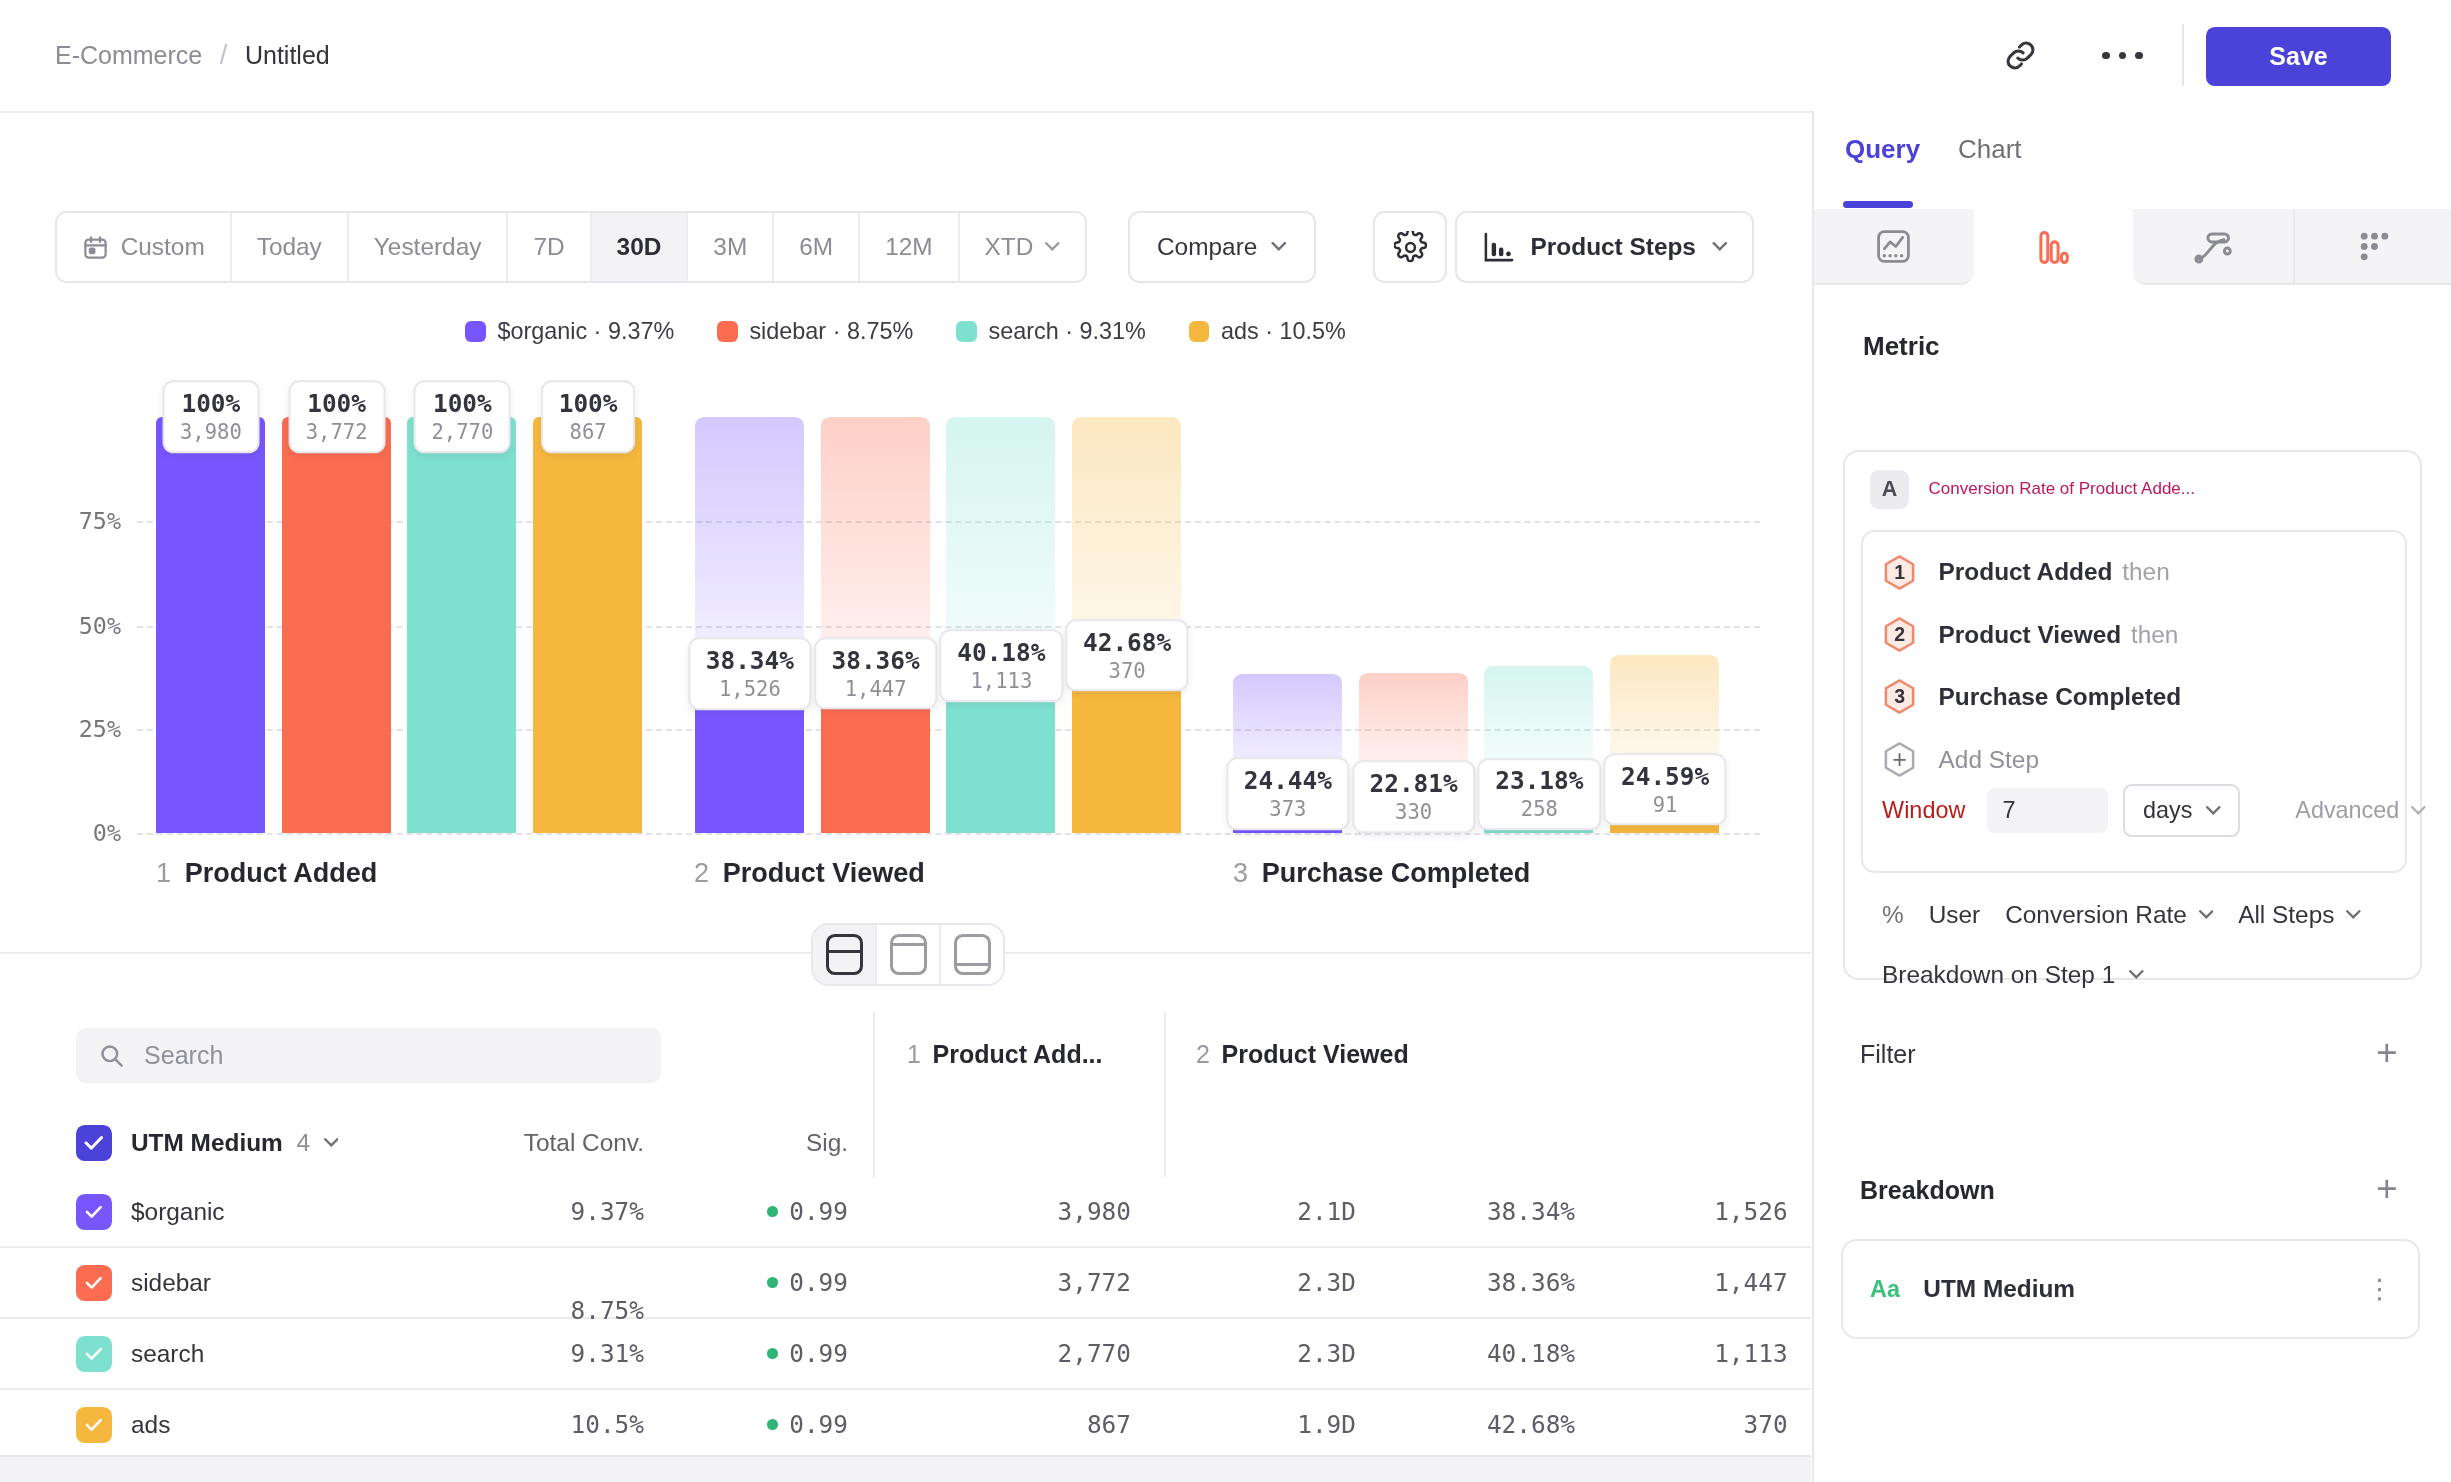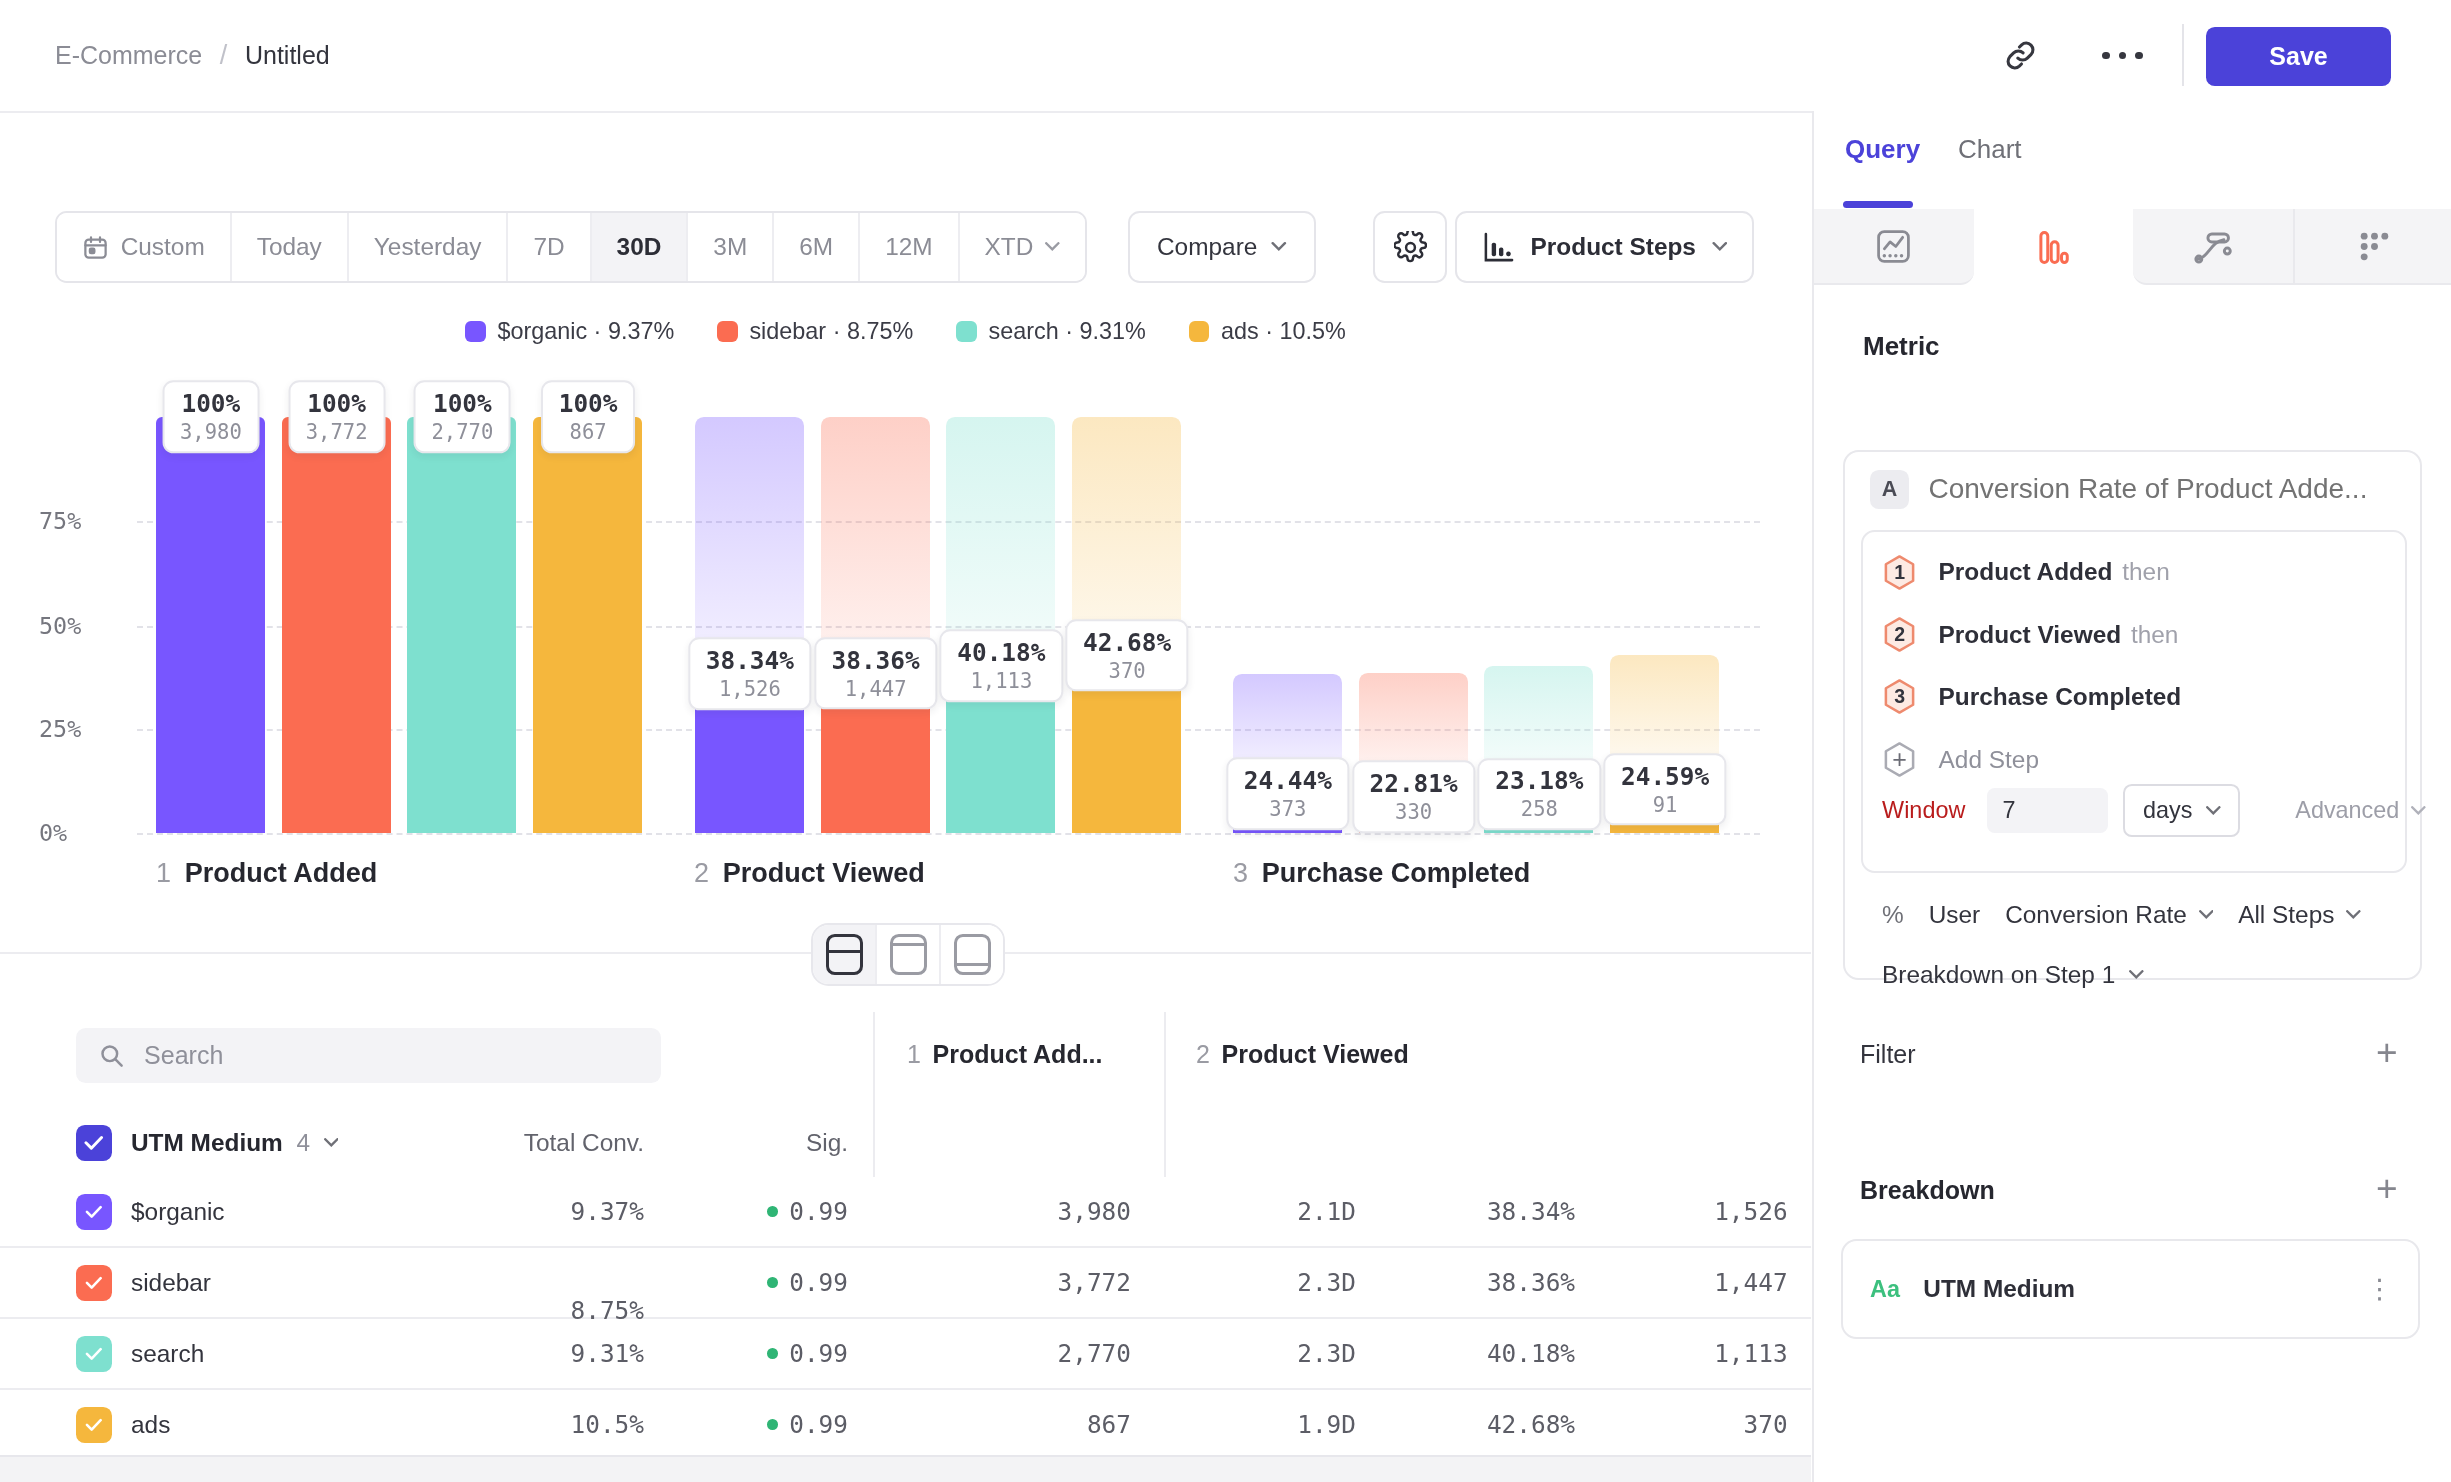--- a/index.html
+++ b/index.html
@@ -34,21 +34,21 @@
             border:2px solid #e5e5ea;border-radius:11.7px;background:#fff;font-size:24.4px;font-weight:600;color:#2c2d36;cursor:pointer;}
 
   
   #legend{position:absolute;left:0;top:318px;width:1811px;display:flex;justify-content:center;gap:43px;}
   .legend-item{display:flex;align-items:center;gap:11.7px;font-size:23.4px;color:#3b3c46;cursor:pointer;}
   .legend-swatch{width:20.5px;height:20.5px;border-radius:5.9px;}
 
   
   #plot{position:absolute;left:0;top:417px;width:1811px;height:416px;}
   .gridline{position:absolute;left:137px;width:1623px;border-top:2px dashed #e2e2e8;}
-  .ytick{position:absolute;left:39px;width:82px;font-size:23.4px;color:#75767e;transform:translateY(-50%);}
+  .ytick{position:absolute;left:39px;width:82px;text-align:right;font-size:23.4px;color:#75767e;transform:translateY(-50%);}
   .bar-group{position:absolute;bottom:0;height:100%;width:503px;display:flex;}
   .bar-slot{position:relative;width:126px;height:100%;}
   .ghost-bar{position:absolute;left:7.8px;right:8.8px;bottom:0;border-radius:8.8px 8.8px 0 0;}
   .solid-bar{position:absolute;left:7.8px;right:8.8px;bottom:0;border-radius:5.9px 5.9px 0 0;cursor:pointer;}
   .bar-label{position:absolute;left:50%;transform:translate(-50%,50%);background:#fff;border:2px solid #e7e7ec;
              border-radius:10.7px;box-shadow:0 2.9px 7.8px rgba(40,40,60,.07);padding:6.8px 15.6px;text-align:center;z-index:5;white-space:nowrap;}
   .bar-label .pct{font-size:24.4px;font-weight:700;color:#33343d;}
   .bar-label .cnt{font-size:20.5px;color:#8e8f99;margin-top:2px;}
   .step-label{position:absolute;top:858px;font-size:27px;display:flex;gap:13.7px;align-items:baseline;}
   .step-label .num{color:#9a9ba3;font-weight:400;}
@@ -96,21 +96,21 @@
   .type-tab.selected{background:#fff;border-bottom:none;}
   .type-tab.r-round{border-bottom-right-radius:13.7px;}
   .type-tab.l-round{border-bottom-left-radius:13.7px;}
   .type-tab + .type-tab.sep{border-left:2px solid #e9e9ed;}
 
   #metric-heading{position:absolute;left:49px;top:220px;font-size:26px;font-weight:700;color:#26272f;}
   #metric-card{position:absolute;left:29px;top:339px;width:579px;height:530px;border:2px solid #e8e8ec;border-radius:15.6px;box-sizing:border-box;}
   #metric-title-row{position:absolute;left:25px;top:17.6px;display:flex;align-items:center;gap:19.5px;cursor:pointer;}
   #metric-letter{width:39px;height:39px;background:#ececf0;border-radius:8.8px;display:flex;align-items:center;justify-content:center;
                  font-size:21.5px;font-weight:600;color:#4a4b55;}
-  #metric-title{font-size:28px;color:#737373;white-space:nowrap;}
+  #metric-title{font-size:17px;color:#be185d;white-space:nowrap;}
   #steps-card{position:absolute;left:15.6px;top:78px;width:546px;height:343px;border:2px solid #e8e8ec;border-radius:13.7px;box-sizing:border-box;}
   .step-row{position:absolute;left:19.5px;display:flex;align-items:center;gap:21.5px;cursor:pointer;}
   .hexwrap{position:relative;width:35px;height:37px;}
   .hexnum{position:absolute;left:0;top:1px;width:35px;height:35px;display:flex;align-items:center;justify-content:center;
           font-size:19.5px;font-weight:600;color:#33343d;}
   .step-row .lbl{font-size:24.4px;font-weight:700;color:#2e2f38;}
   .step-row .suffix{font-size:24.4px;color:#a0a1ab;font-weight:400;margin-left:9.8px;}
   .step-row.addstep .lbl{color:#8f909a;font-weight:400;}
   .step-row.addstep .hexnum{color:#6b6c75;font-weight:400;font-size:25px;}
   #window-row{position:absolute;left:19.5px;top:252px;display:flex;align-items:center;}

